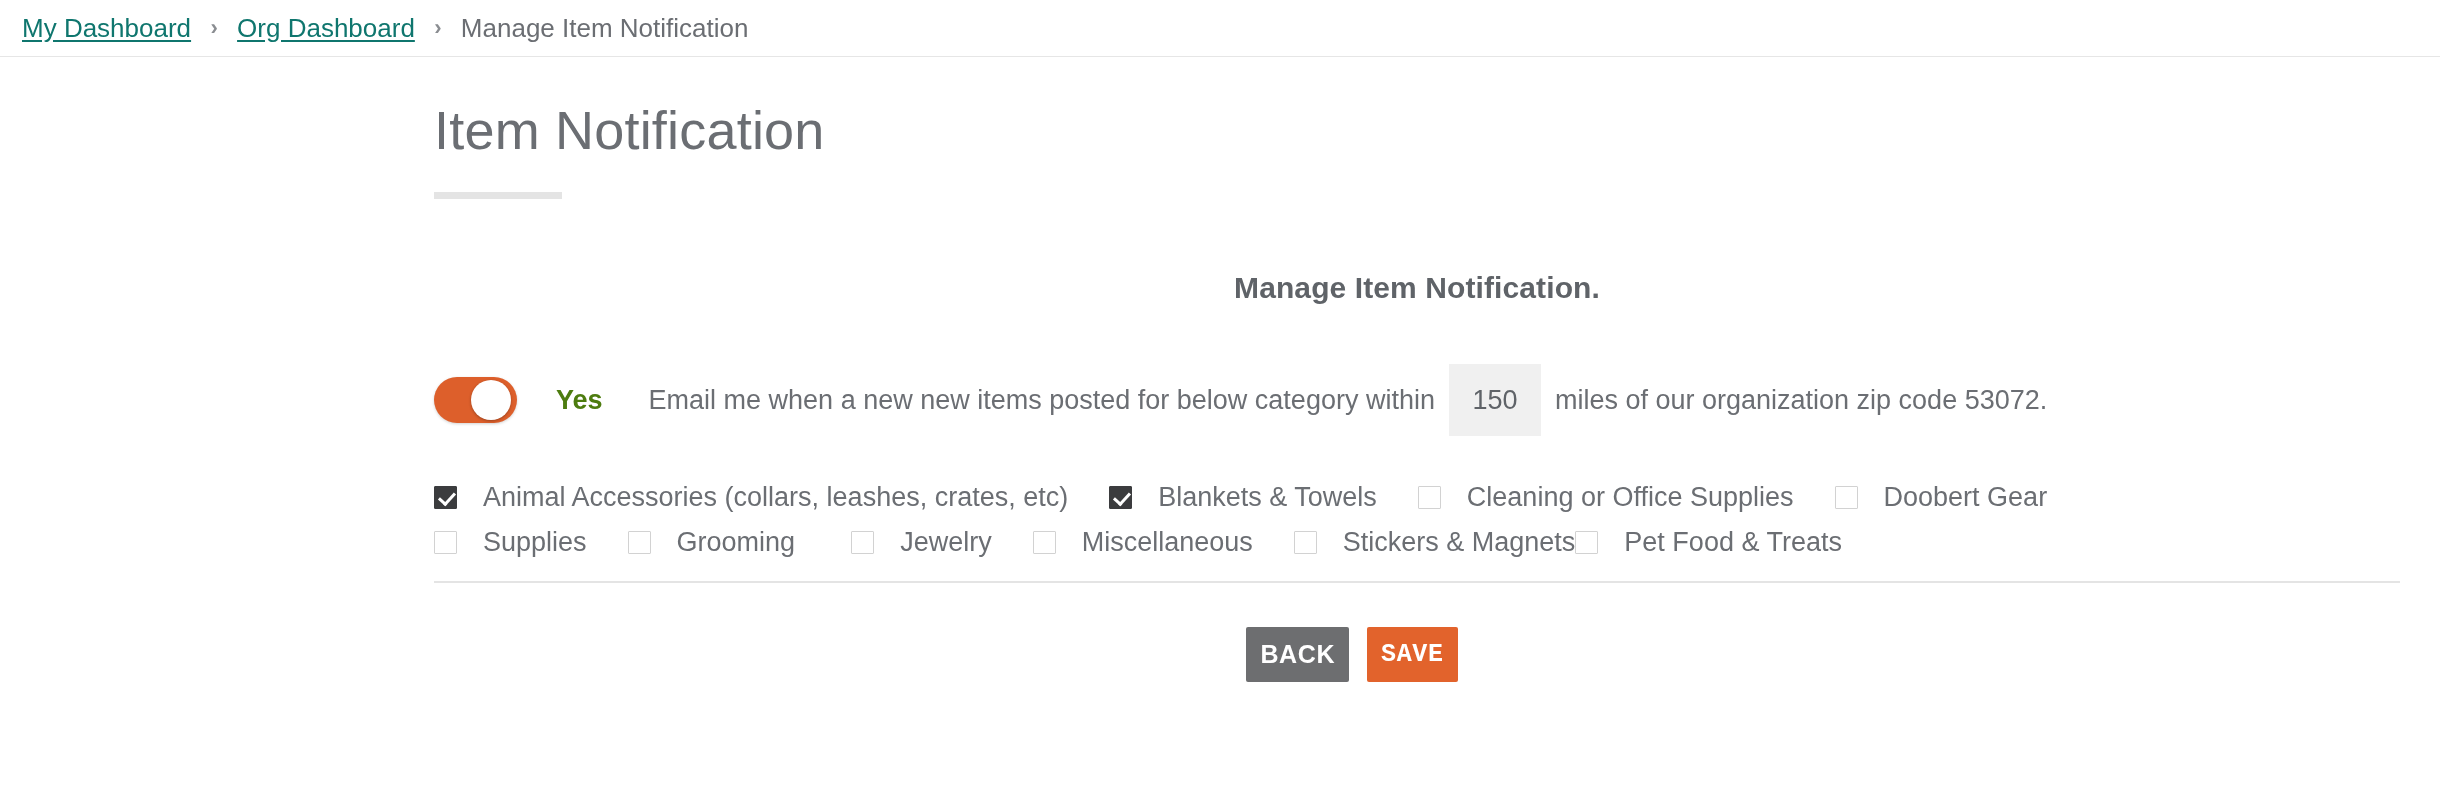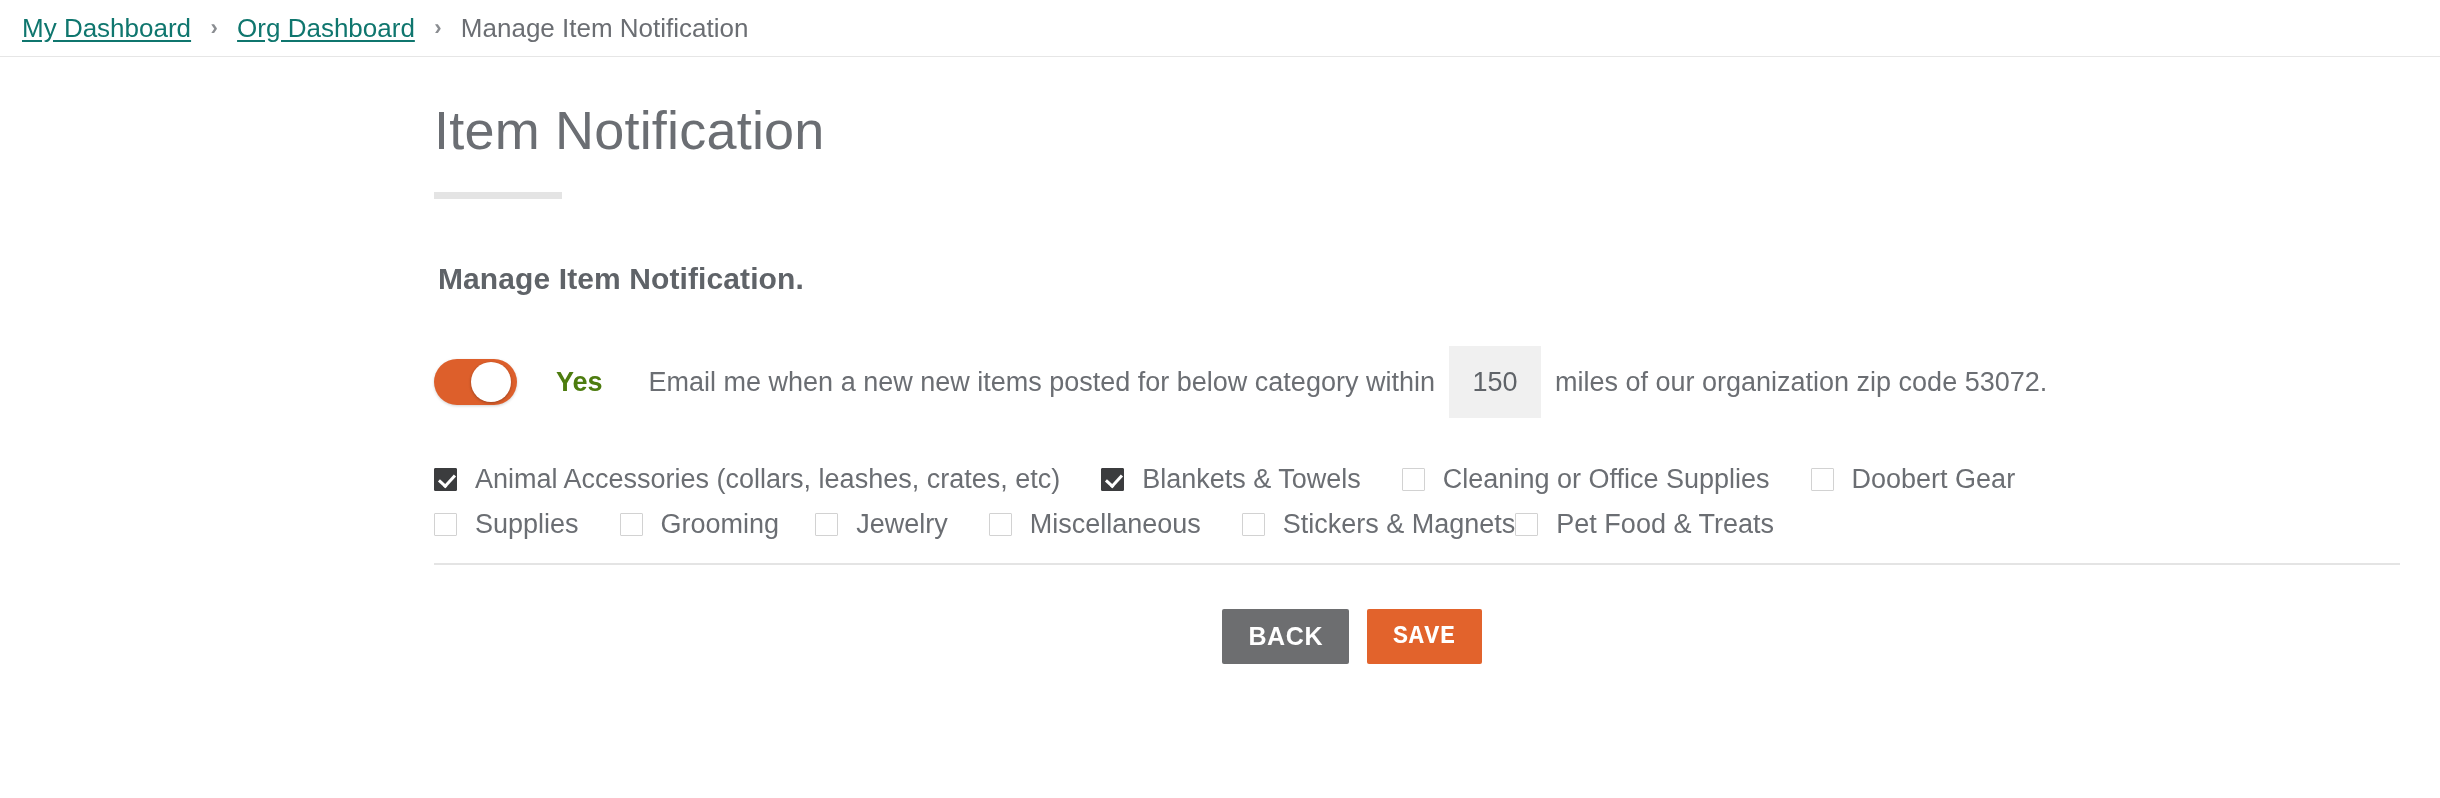--- a/index.html
+++ b/index.html
@@ -68,23 +68,24 @@
     width: 128px;
     height: 7px;
     background: #e4e4e4;
     margin-top: 31px;
   }
 
   .section-heading {
     font-size: 30px;
     font-weight: bold;
     color: #5f6368;
-    margin: 4px;
+    margin: 13px;
     padding-top: 59px;
     letter-spacing: 0.1px;
+    text-align: center;
   }
 
   
   .toggle-row {
     display: flex;
     align-items: center;
     padding-top: 46px;
     white-space: nowrap;
   }
   .toggle {
@@ -141,20 +142,21 @@
   .category-row {
     display: flex;
     align-items: center;
     height: 45px;
     white-space: nowrap;
   }
   .cat-item {
     display: flex;
     align-items: center;
     cursor: pointer;
+    gap: 8px;
   }
   .cat-item .box {
     width: 23px;
     height: 23px;
     flex: 0 0 auto;
     border: 1px solid #d2d2d2;
     background: #ffffff;
     border-radius: 1px;
     position: relative;
   }
@@ -193,21 +195,21 @@
     padding-top: 44px;
     padding-right: 130px;
   }
   .btn {
     border: none;
     color: #ffffff;
     font-family: "Liberation Sans", sans-serif;
     font-size: 25px;
     font-weight: bold;
     letter-spacing: 0.6px;
-    padding: 0 26px;
+    padding: 0 14px;
     height: 55px;
     line-height: 55px;
     cursor: pointer;
     border-radius: 2px;
     text-align: center;
   }
   .btn-back { background: #6d6e70; }
   .btn-save { background: #e2632c; margin-left: 18px; font-family: Liberation Mono, monospace; }
 </style>
 </head>
@@ -256,21 +258,21 @@
         <span class="box"></span>
         <span class="cat-label">Doobert Gear</span>
       </div>
     </div>
 
     <div class="category-row">
       <div class="cat-item" style="margin-right:41px">
         <span class="box"></span>
         <span class="cat-label">Supplies</span>
       </div>
-      <div class="cat-item" style="margin-right:36px">
+      <div class="cat-item" style="margin-right:56px">
         <span class="box"></span>
         <span class="cat-label">Grooming</span>
       </div>
       <div class="cat-item" style="margin-right:41px">
         <span class="box"></span>
         <span class="cat-label">Jewelry</span>
       </div>
       <div class="cat-item" style="margin-right:41px">
         <span class="box"></span>
         <span class="cat-label">Miscellaneous</span>

